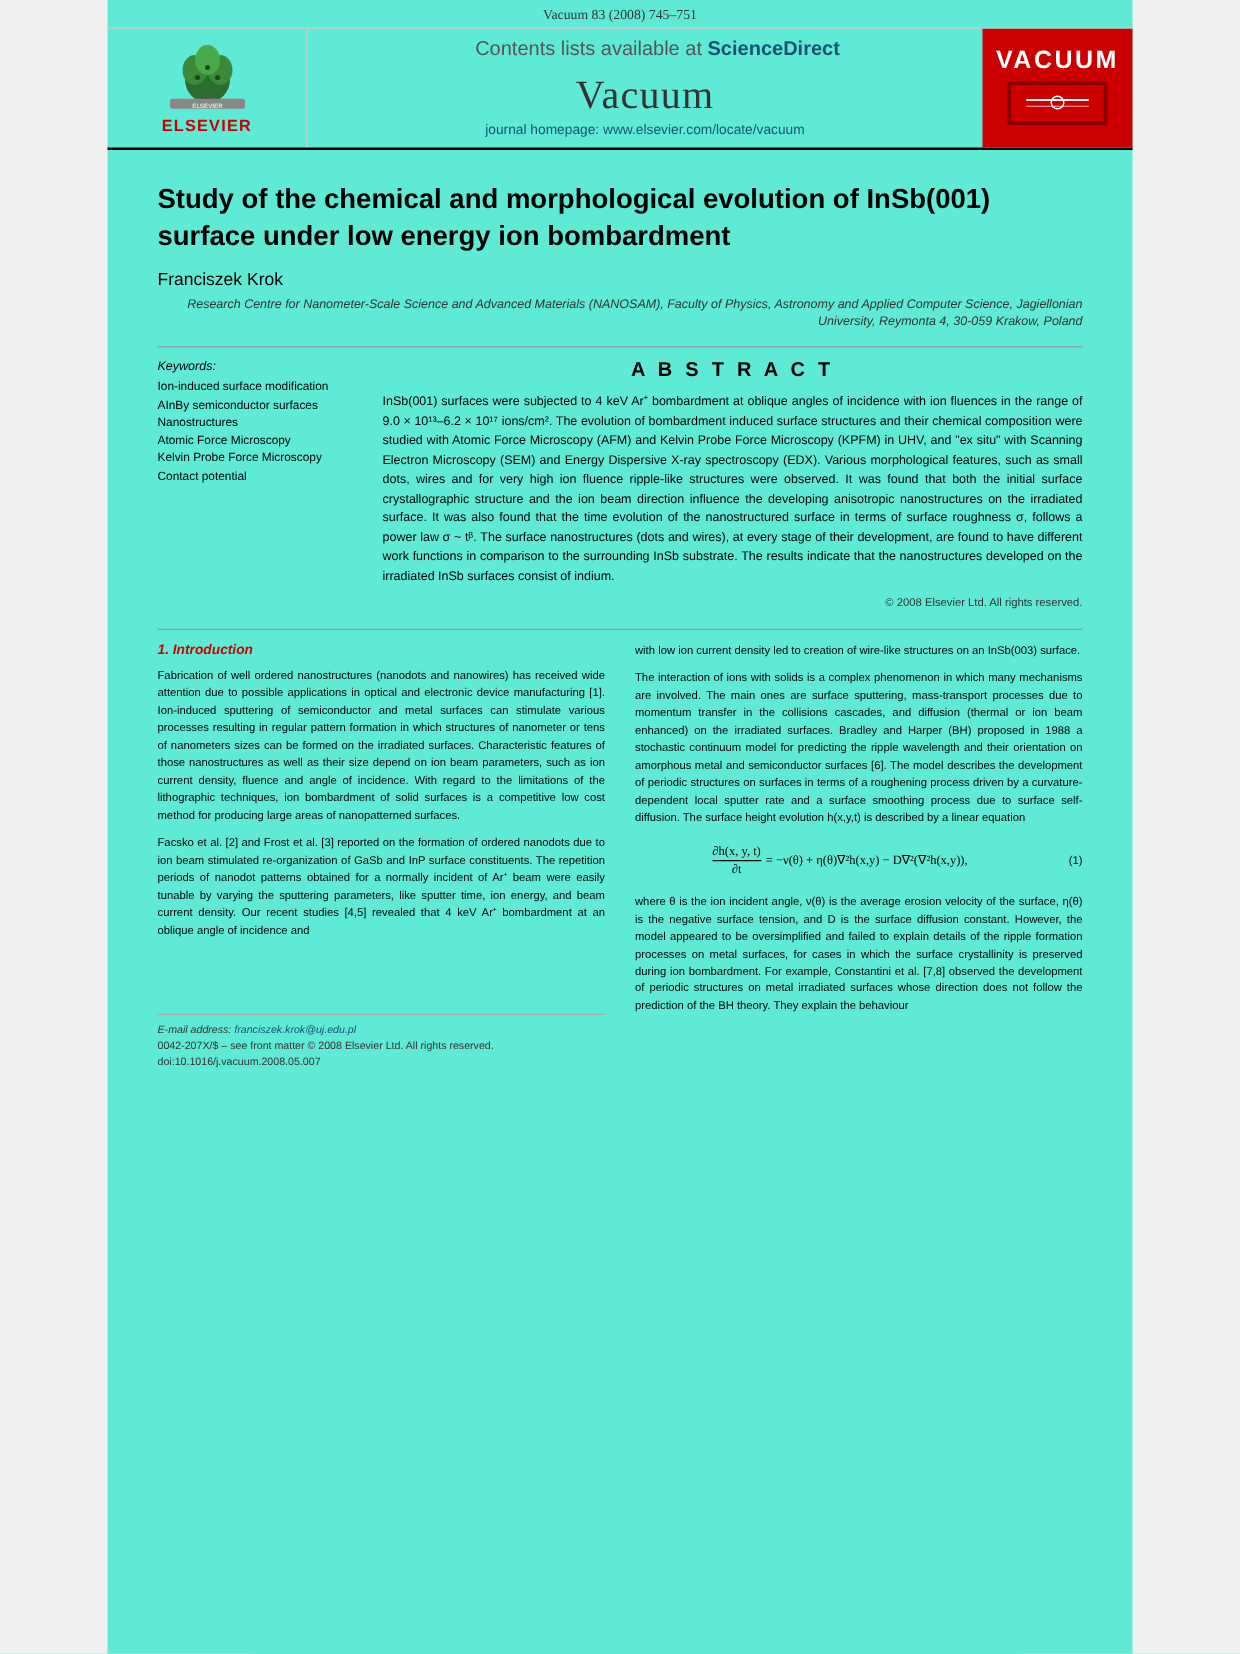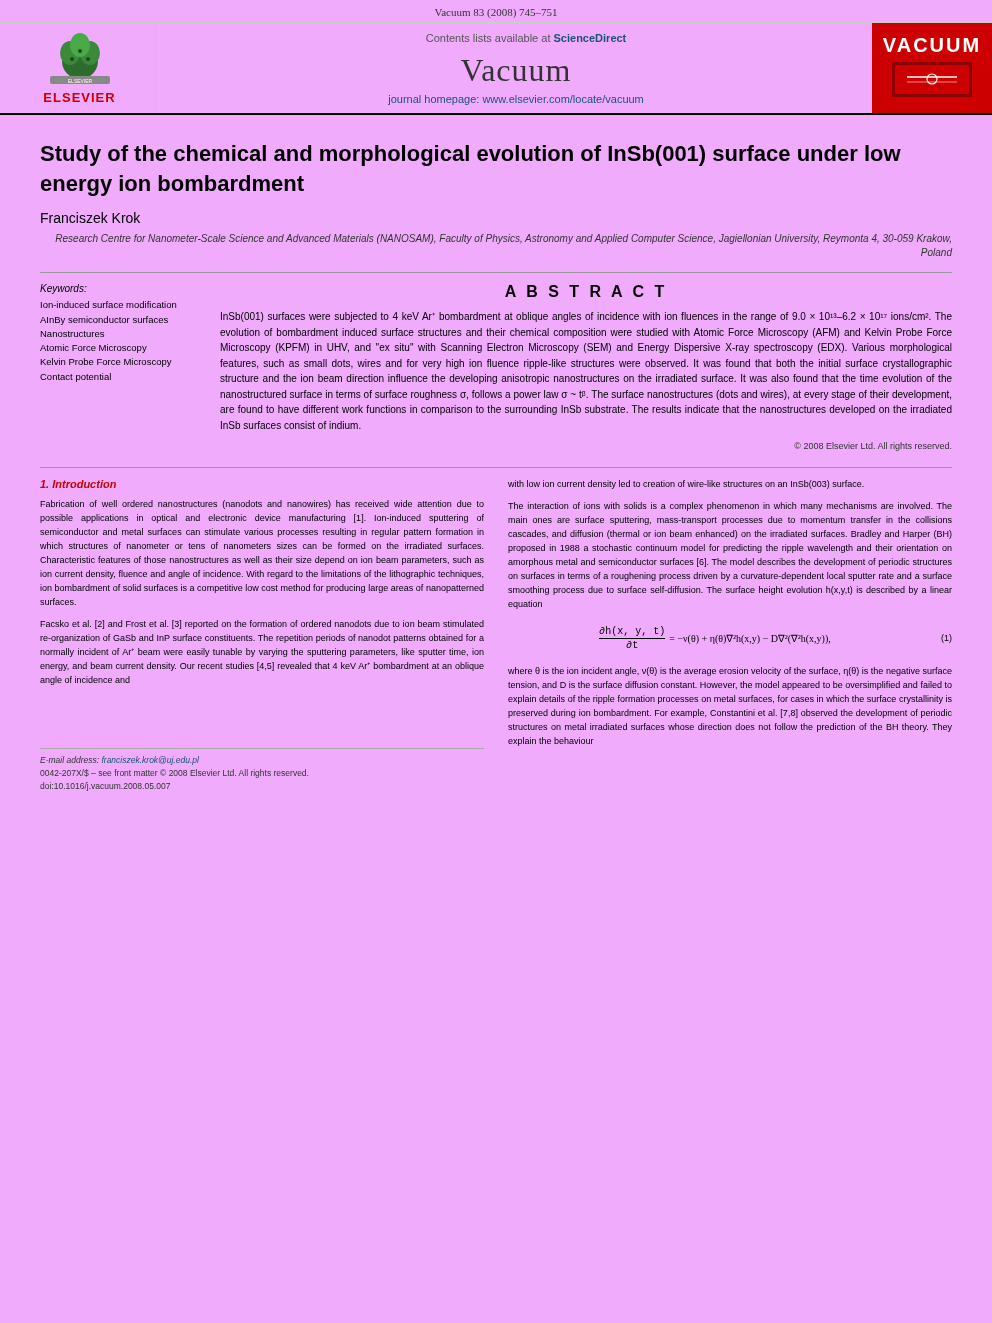--- a/index.html
+++ b/index.html
@@ -5,23 +5,23 @@
     * { margin: 0; padding: 0; box-sizing: border-box; }
     body {
       background: #f0f0f0;
       font-family: "Times New Roman", Times, serif;
       display: flex;
       justify-content: center;
       align-items: flex-start;
       min-height: 100vh;
     }
     .page {
-      width: 992px;
+      width: 820px;
       min-height: 1323px;
-      background: #f0abfc;
+      background: #5eead4;
       padding: 0;
       position: relative;
     }
     
     .top-bar {
       text-align: center;
       font-size: 11px;
       color: #333;
       padding: 6px 0 4px 0;
       border-bottom: 1px solid #ccc;
@@ -53,21 +53,21 @@
     }
     .journal-center {
       flex: 1;
       display: flex;
       flex-direction: column;
       align-items: center;
       justify-content: center;
       padding: 8px;
     }
     .sciencedirect-line {
-      font-size: 11px;
+      font-size: 16px;
       color: #555;
       margin-bottom: 4px;
       font-family: Arial, sans-serif;
       padding-left: 20px;
     }
     .sciencedirect-link {
       color: #1a5276;
       font-weight: bold;
     }
     .journal-title-big {
@@ -359,21 +359,21 @@
         </div>
       </div>
 
       <div class="body-right-col">
         <div class="body-text">with low ion current density led to creation of wire-like structures on an InSb(003) surface.</div>
         <div class="body-text">The interaction of ions with solids is a complex phenomenon in which many mechanisms are involved. The main ones are surface sputtering, mass-transport processes due to momentum transfer in the collisions cascades, and diffusion (thermal or ion beam enhanced) on the irradiated surfaces. Bradley and Harper (BH) proposed in 1988 a stochastic continuum model for predicting the ripple wavelength and their orientation on amorphous metal and semiconductor surfaces [6]. The model describes the development of periodic structures on surfaces in terms of a roughening process driven by a curvature-dependent local sputter rate and a surface smoothing process due to surface self-diffusion. The surface height evolution h(x,y,t) is described by a linear equation</div>
 
         <div class="equation-area">
           <div class="equation-content">
             <div style="display:flex; align-items:center; justify-content:center; gap:4px;">
-              <div style="display:flex; flex-direction:column; align-items:center; font-size:10px; font-family:Liberation Mono, monospace;">
+              <div style="display:flex; flex-direction:column; align-items:center; font-size:10px; font-family:Liberation Serif, serif;">
                 <span>∂h(x, y, t)</span>
                 <div style="border-top:1px solid #000; width:100%; margin:1px 0;"></div>
                 <span>∂t</span>
               </div>
               <span style="font-size:10px; font-family:'Times New Roman',serif;">= −ν(θ) + η(θ)∇²h(x,y) − D∇²(∇²h(x,y)),</span>
             </div>
           </div>
           <div class="equation-number">(1)</div>
         </div>
 

